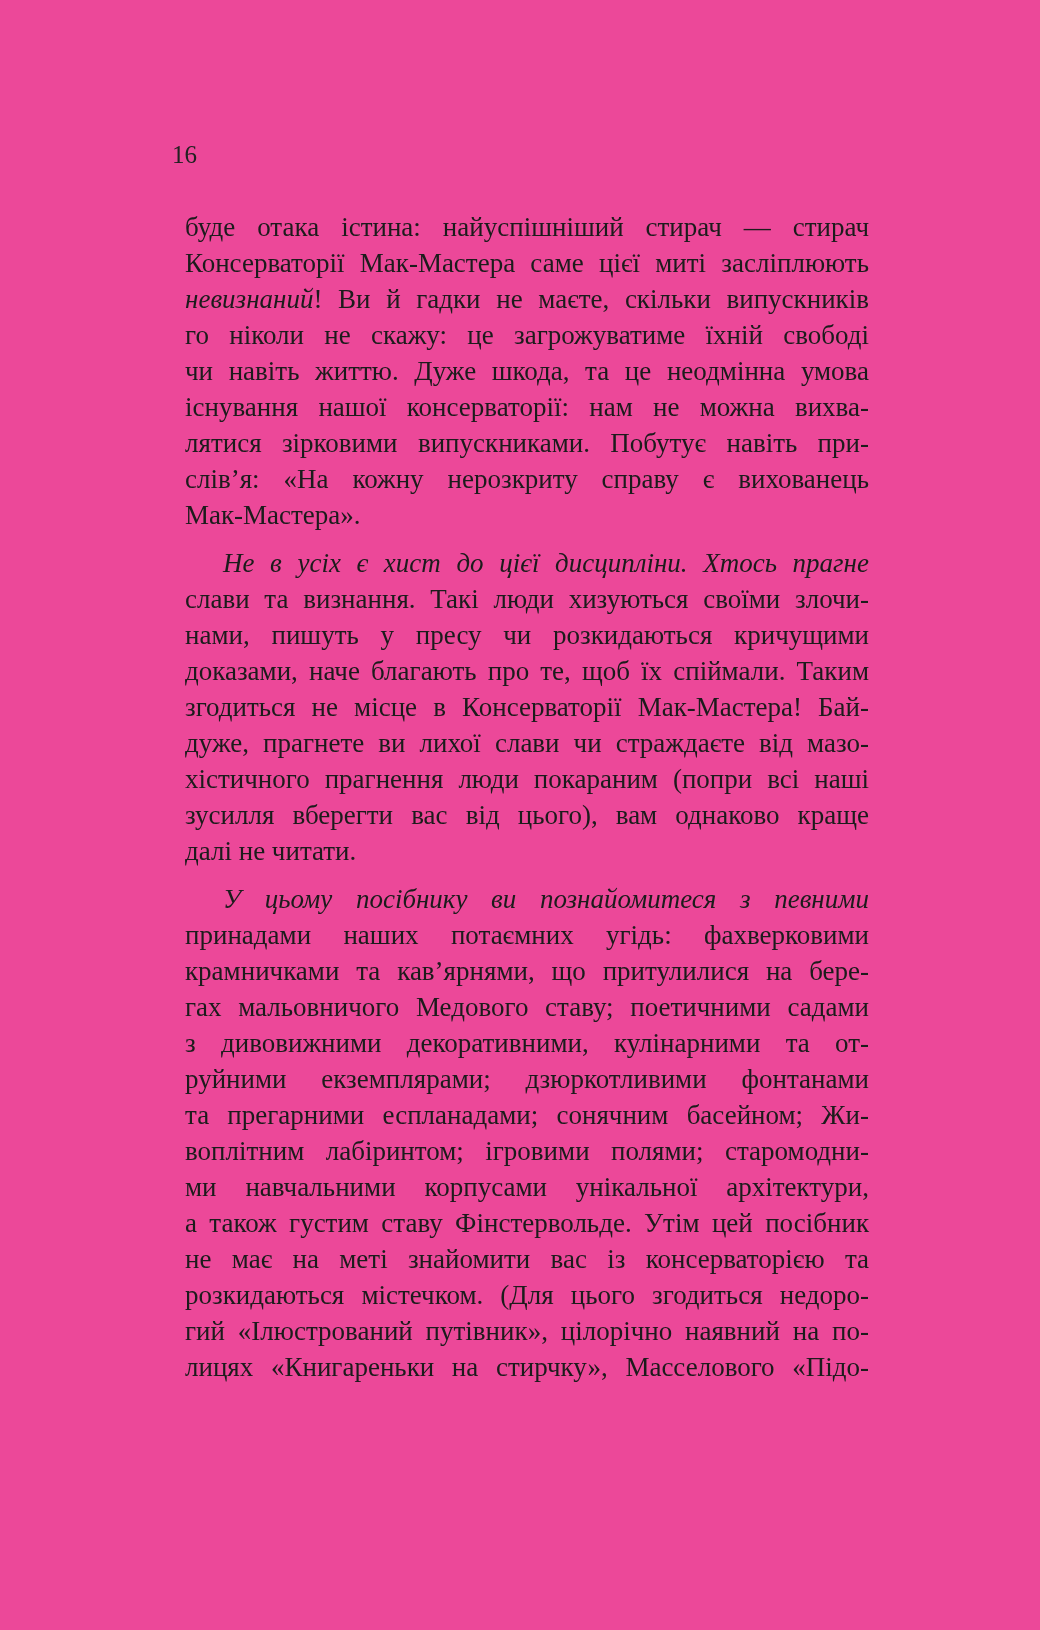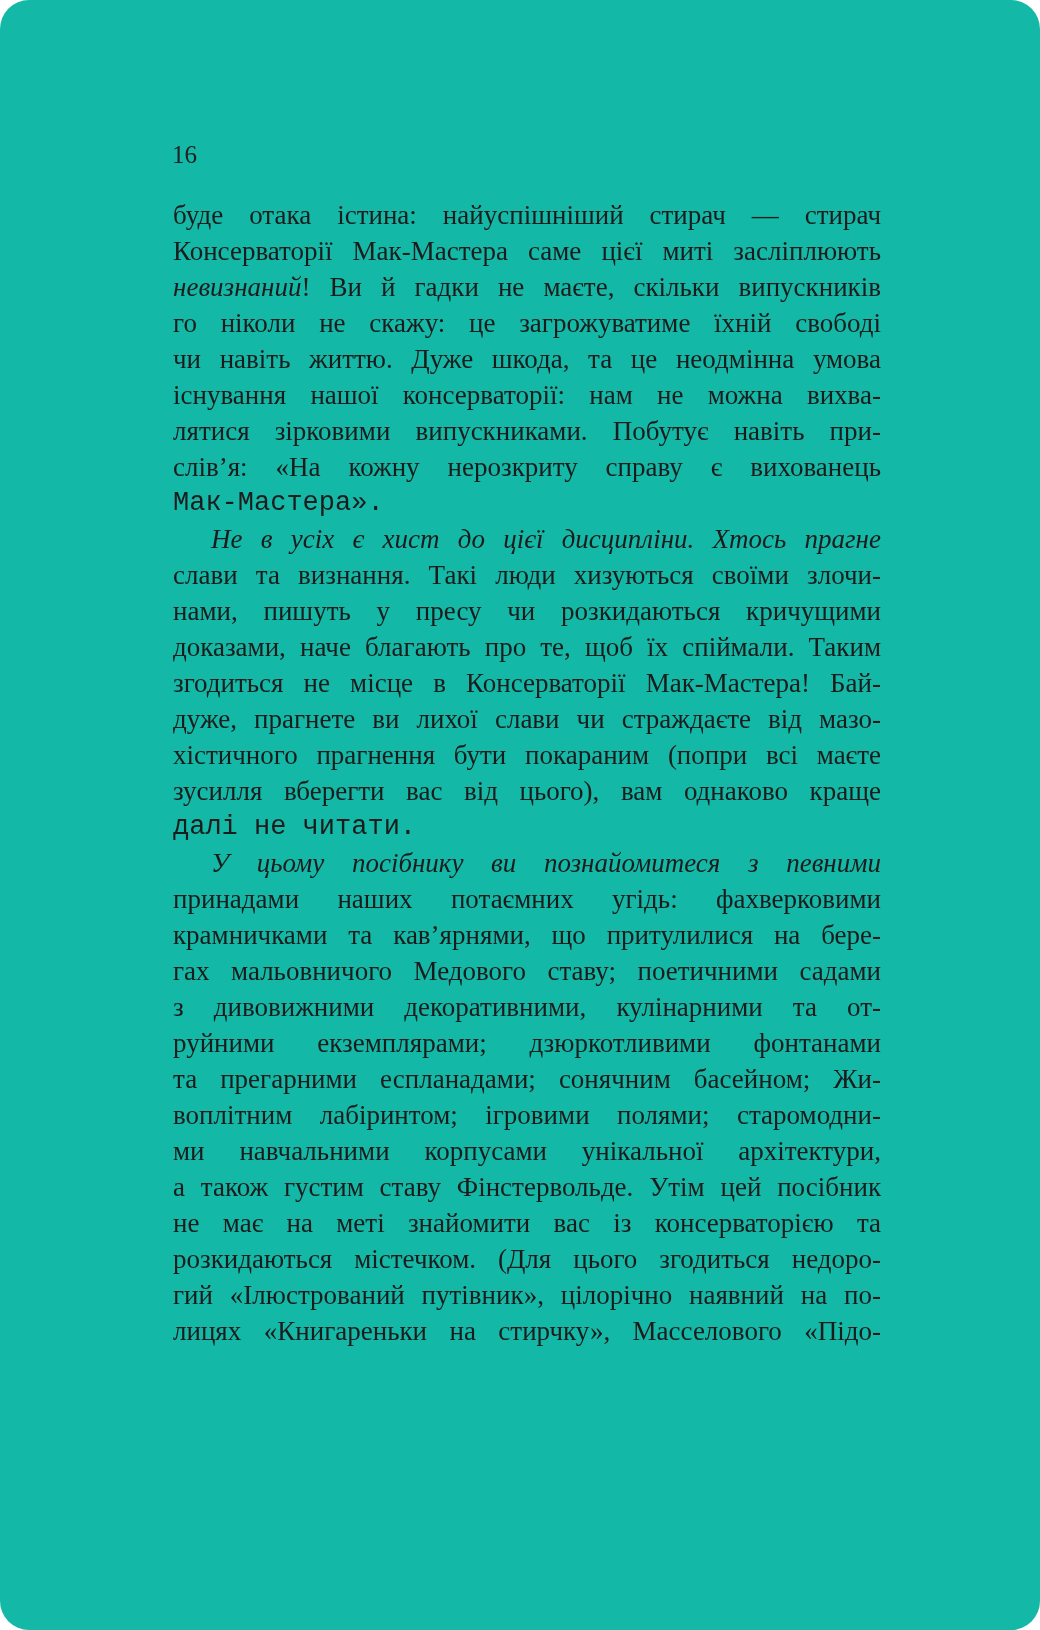--- a/index.html
+++ b/index.html
@@ -8,47 +8,45 @@
     height: 1630px;
     background: #ffffff;
     font-family: "Liberation Serif", "DejaVu Serif", serif;
     color: #1c1c1c;
     position: relative;
     overflow: hidden;
   }
   .book-page {
     position: absolute;
     inset: 0;
-    background: #14b8a6;
-    border-radius: 29px;
+    background: #ec4899;
   }
   .page-number {
     position: absolute;
     left: 172px;
     top: 140px;
     font-size: 25px;
     line-height: 30px;
     color: #222222;
   }
   .text-block {
     position: absolute;
     left: 173px;
     top: 197px;
     width: 708px;
   }
-  .para { margin: 0; padding: 0; }
+  .para { margin: 12px; padding: 0; }
   .line {
     font-size: 27px;
     line-height: 36px;
     text-align: justify;
     text-align-last: justify;
   }
   .line.para-end {
     text-align-last: left;
-    font-family: Liberation Mono, monospace;
   }
   .line.indent {
     text-indent: 38px;
     font-style: italic;
   }
   .italic { font-style: italic; }
 </style>
 </head>
 <body>
 
@@ -70,21 +68,21 @@
       <div class="line para-end">Мак-Мастера».</div>
     </div>
 
     <div class="para">
       <div class="line indent">Не в усіх є хист до цієї дисципліни. Хтось прагне</div>
       <div class="line">слави та визнання. Такі люди хизуються своїми злочи-</div>
       <div class="line">нами, пишуть у пресу чи розкидаються кричущими</div>
       <div class="line">доказами, наче благають про те, щоб їх спіймали. Таким</div>
       <div class="line">згодиться не місце в Консерваторії Мак-Мастера! Бай-</div>
       <div class="line">дуже, прагнете ви лихої слави чи страждаєте від мазо-</div>
-      <div class="line">хістичного прагнення бути покараним (попри всі маєте</div>
+      <div class="line">хістичного прагнення люди покараним (попри всі наші</div>
       <div class="line">зусилля вберегти вас від цього), вам однаково краще</div>
       <div class="line para-end">далі не читати.</div>
     </div>
 
     <div class="para">
       <div class="line indent">У цьому посібнику ви познайомитеся з певними</div>
       <div class="line">принадами наших потаємних угідь: фахверковими</div>
       <div class="line">крамничками та кав’ярнями, що притулилися на бере-</div>
       <div class="line">гах мальовничого Медового ставу; поетичними садами</div>
       <div class="line">з дивовижними декоративними, кулінарними та от-</div>

